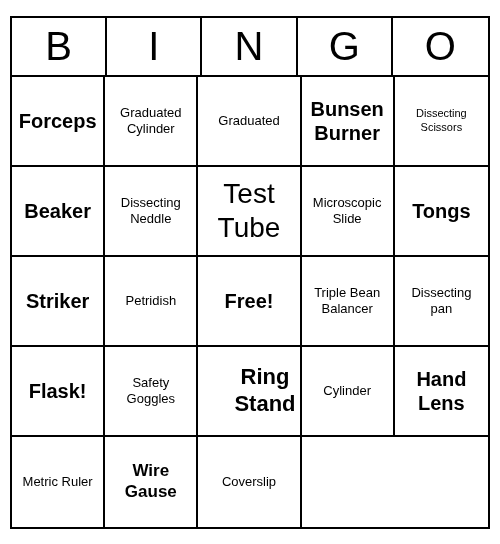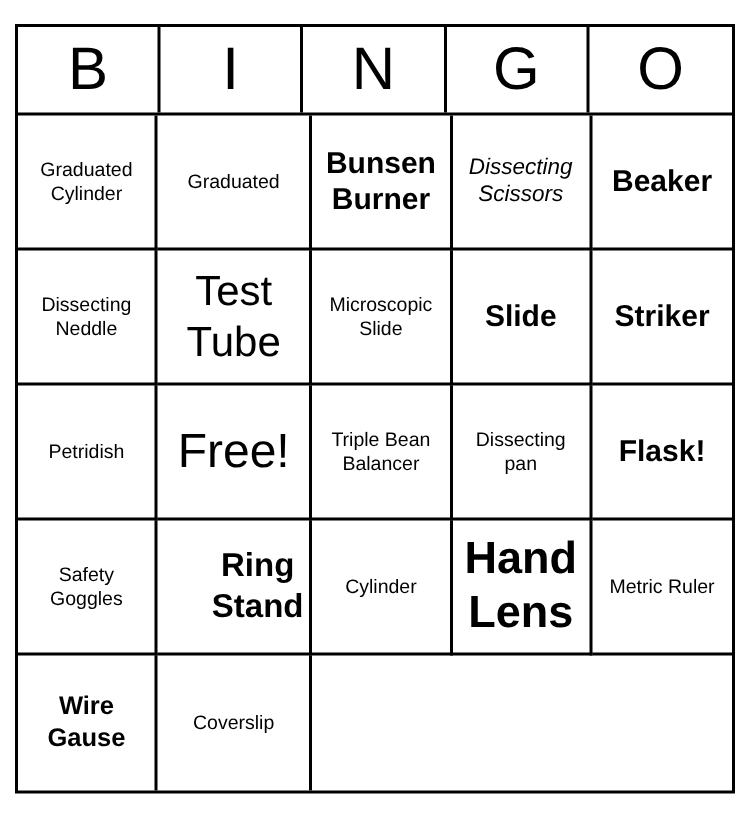--- a/index.html
+++ b/index.html
@@ -55,62 +55,62 @@
     }
     .bingo-cell.large-text {
       font-size: 28px;
       font-weight: normal;
     }
     .bingo-cell.medium-text {
       font-size: 20px;
       font-weight: bold;
     }
     .bingo-cell.free {
-      font-size: 32px;
-      font-weight: normal;
+      font-size: 20px;
+      font-weight: bold;
     }
     .bingo-cell.hand-lens {
-      font-size: 30px;
+      font-size: 20px;
       font-weight: bold;
     }
     .bingo-cell.ring-stand {
       font-size: 22px;
       font-weight: bold;
       padding-left: 36px;
     }
     .bingo-cell.wire-gause {
       font-size: 17px;
       font-weight: bold;
     }
     .bingo-cell.small-text {
-      font-size: 15px;
-      font-style: italic;
+      font-size: 11px;
     }
   </style>
 </head>
 <body>
 
 <div class="bingo-card">
   <div class="bingo-header">
   <div class="bingo-header-cell">B</div>
       <div class="bingo-header-cell">I</div>
       <div class="bingo-header-cell">N</div>
       <div class="bingo-header-cell">G</div>
       <div class="bingo-header-cell">O</div>
     </div>
   <div class="bingo-grid">
+  <div class="bingo-cell medium-text">Forceps</div>
       <div class="bingo-cell ">Graduated Cylinder</div>
       <div class="bingo-cell ">Graduated</div>
       <div class="bingo-cell medium-text">Bunsen Burner</div>
       <div class="bingo-cell small-text">Dissecting Scissors</div>
       <div class="bingo-cell medium-text">Beaker</div>
       <div class="bingo-cell ">Dissecting Neddle</div>
       <div class="bingo-cell large-text">Test Tube</div>
       <div class="bingo-cell ">Microscopic Slide</div>
-      <div class="bingo-cell medium-text">Slide</div>
+      <div class="bingo-cell medium-text">Tongs</div>
       <div class="bingo-cell medium-text">Striker</div>
       <div class="bingo-cell ">Petridish</div>
       <div class="bingo-cell free">Free!</div>
       <div class="bingo-cell ">Triple Bean Balancer</div>
       <div class="bingo-cell ">Dissecting pan</div>
       <div class="bingo-cell medium-text">Flask!</div>
       <div class="bingo-cell ">Safety Goggles</div>
       <div class="bingo-cell ring-stand">Ring Stand</div>
       <div class="bingo-cell ">Cylinder</div>
       <div class="bingo-cell hand-lens">Hand Lens</div>

